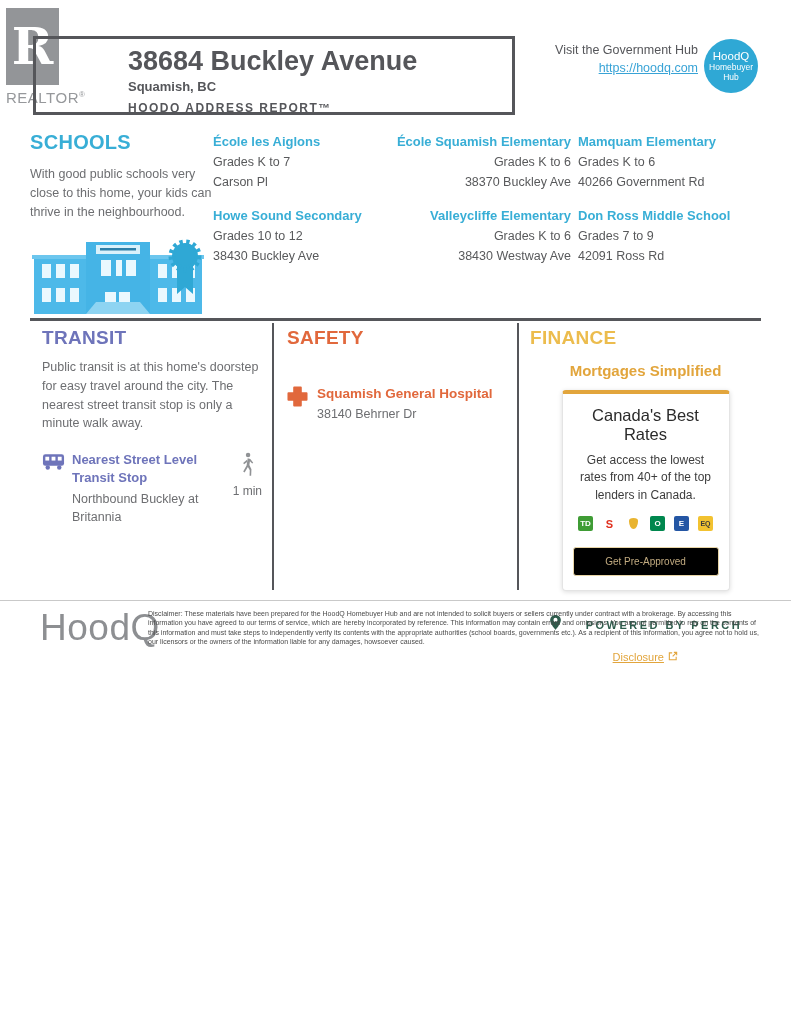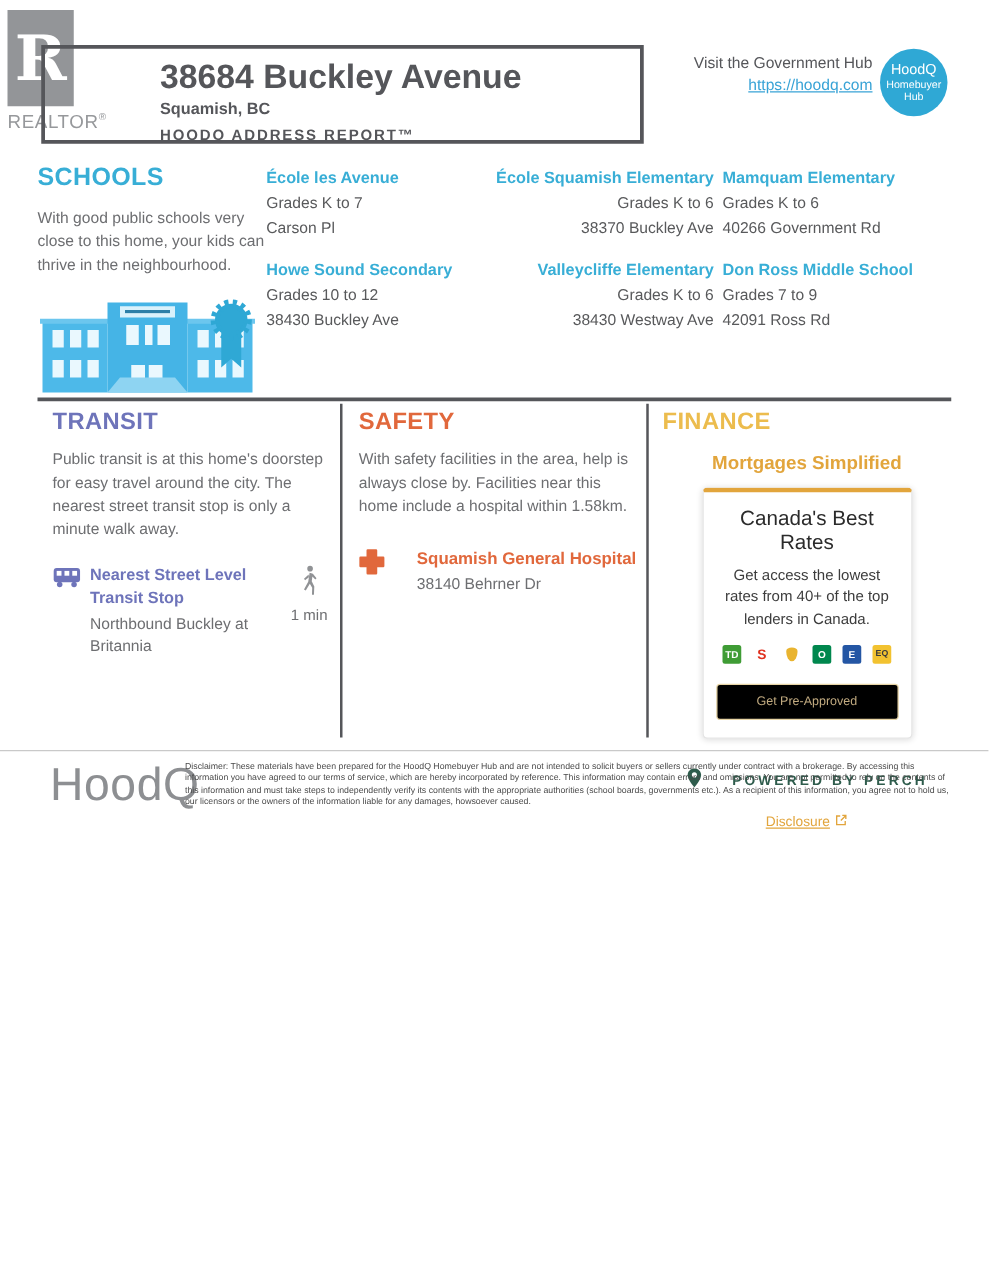--- a/index.html
+++ b/index.html
@@ -51,21 +51,21 @@
   .col .desc{margin-top:9px;}
 
   .stop-row{display:flex;margin-top:18px;}
   .stop-icon{flex:none;margin-top:2px;}
   .stop-text{margin-left:7px;width:132px;}
   .stop-label{font-size:13px;font-weight:bold;color:var(--purple);line-height:1.35;}
   .stop-detail{font-size:12.5px;color:var(--body-text);line-height:1.45;margin-top:4px;}
   .walk-block{margin-left:auto;text-align:center;padding-top:1px;}
   .walk-time{font-size:12px;color:var(--body-text);margin-top:3px;}
 
-  .facility-row{display:flex;margin-top:24px;justify-content:space-between;}
+  .facility-row{display:flex;margin-top:36px;}
   .facility-icon{flex:none;margin-top:1px;}
   .facility-text{margin-left:9px;}
   .facility-name{font-size:13.5px;font-weight:bold;color:var(--orange);line-height:1.3;}
   .facility-address{font-size:12.5px;color:var(--body-text);margin-top:4px;}
 
   .finance-sub{text-align:center;color:var(--gold-accent);font-weight:bold;font-size:15px;margin:13px 0 0;}
   .rate-card{margin:11px auto 0;width:168px;background:#fff;border:1px solid #e4e4e4;
              border-top:4px solid var(--gold-accent);border-radius:4px;
              box-shadow:0 1px 5px rgba(0,0,0,.14);padding:12px 10px 14px;text-align:center;box-sizing:border-box;}
   .rate-title{font-size:16.5px;font-weight:normal;color:#2b2b2b;}
@@ -157,21 +157,21 @@
       <polygon points="56,78 120,78 110,66 66,66" fill="#8ed4f2"></polygon>
       <g>
         <polygon points="147,30 163,30 163,58 155,51 147,58" fill="#2fa8d5"></polygon>
         <circle cx="155" cy="20" r="13" fill="#2fa8d5" stroke="#2fa8d5" stroke-width="7" stroke-dasharray="3 3.2"></circle>
       </g>
     </svg>
   </div>
 
   <div class="school-col" style="left:213px;width:175px;">
     <div class="school">
-      <div class="school-name">École les Avenue</div>
+      <div class="school-name">École les Aiglons</div>
       <div class="school-grades">Grades K to 7</div>
       <div class="school-address">Carson Pl</div>
     </div>
     <div class="school">
       <div class="school-name">Howe Sound Secondary</div>
       <div class="school-grades">Grades 10 to 12</div>
       <div class="school-address">38430 Buckley Ave</div>
     </div>
   </div>
 
@@ -231,21 +231,20 @@
             <path d="M7.4 7.8 L3.4 11.4 L4.3 12.6 L7.6 10.2 Z" fill="#909295"></path>
           </svg>
         </span>
         <div class="walk-time">1 min</div>
       </div>
     </div>
   </div>
 
   <div class="col safety-col">
     <h2 class="sec">SAFETY</h2>
-    <p class="desc">With safety facilities in the area, help is always close by. Facilities near this home include a hospital within 1.58km.</p>
     <div class="facility-row">
       <span class="facility-icon">
         <svg width="21" height="21" viewBox="0 0 22 22">
           <path d="M7.5 1.5 h7 v6 h6 v7 h-6 v6 h-7 v-6 h-6 v-7 h6 z" fill="#e1683c" stroke="#e1683c" stroke-width="2" stroke-linejoin="round"></path>
         </svg>
       </span>
       <div class="facility-text">
         <div class="facility-name">Squamish General Hospital</div>
         <div class="facility-address">38140 Behrner Dr</div>
       </div>

